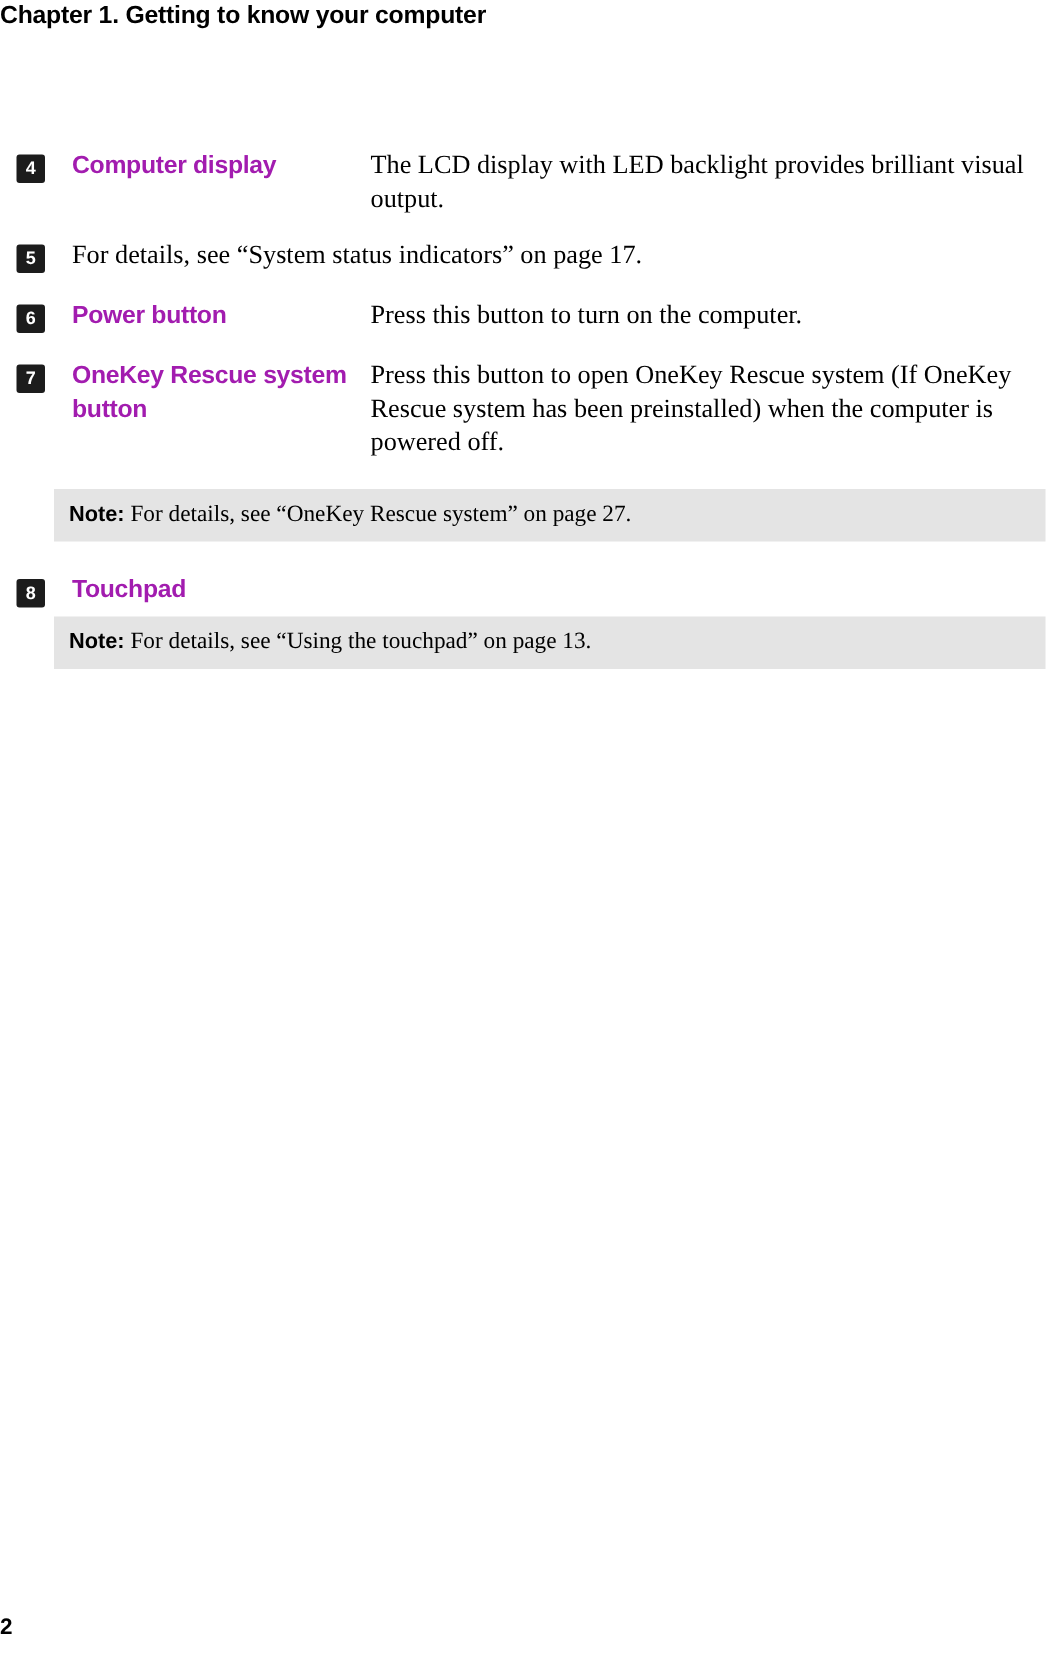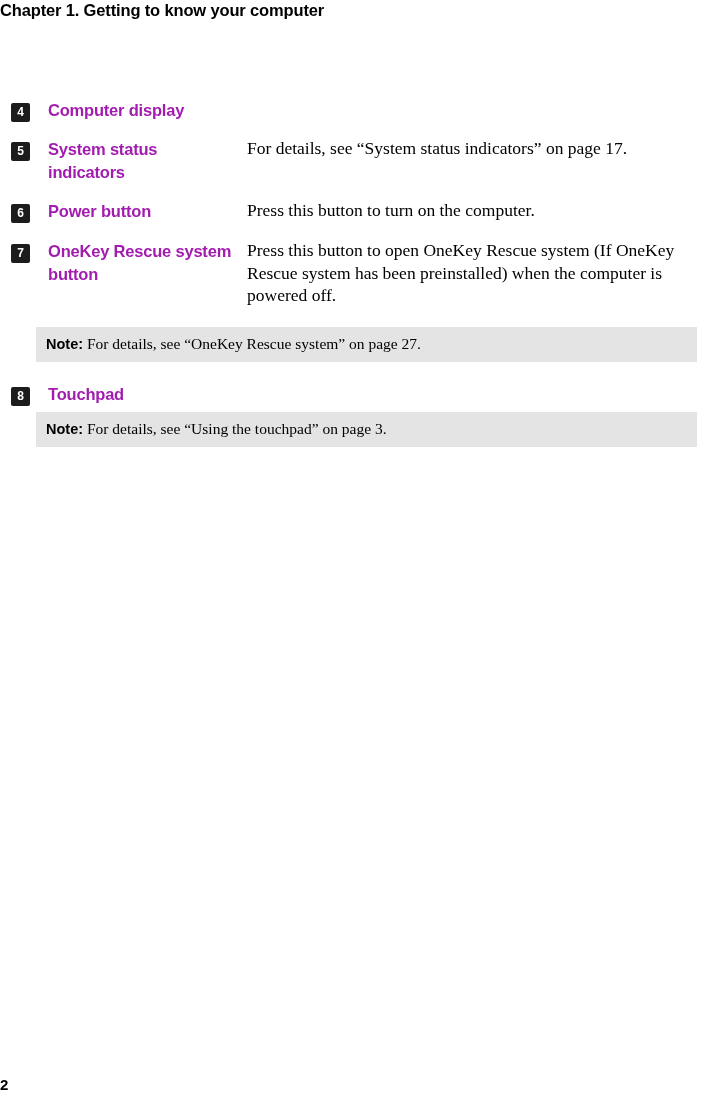--- a/index.html
+++ b/index.html
@@ -145,29 +145,29 @@
 
   <div class="chapter-header">Chapter 1. Getting to know your computer</div>
 
   <div class="callout-table">
 
     <div class="callout-row">
       <div class="badge-cell">
         <span class="badge">4</span>
       </div>
       <div class="label-cell">Computer display</div>
+      <div class="desc-cell">The LCD display with LED backlight provides brilliant visual output.</div>
     </div>
 
     <div class="row-gap-sm"></div>
 
     <div class="callout-row">
       <div class="badge-cell">
         <span class="badge">5</span>
       </div>
-      <div class="label-cell">System status indicators</div>
       <div class="desc-cell">For details, see “System status indicators” on page 17.</div>
     </div>
 
     <div class="row-gap-md"></div>
 
     <div class="callout-row">
       <div class="badge-cell">
         <span class="badge">6</span>
       </div>
       <div class="label-cell">Power button</div>
@@ -195,20 +195,20 @@
     <div class="callout-row">
       <div class="badge-cell">
         <span class="badge">8</span>
       </div>
       <div class="label-cell">Touchpad</div>
     </div>
 
     <div style="height:6px"></div>
 
     <div class="note-box">
-      <span class="note-label">Note:</span><span class="note-text"> For details, see “Using the touchpad” on page 3.</span>
+      <span class="note-label">Note:</span><span class="note-text"> For details, see “Using the touchpad” on page 13.</span>
     </div>
 
   </div>
 
   <div class="page-number">2</div>
 
 </div>
 
 </body></html>

